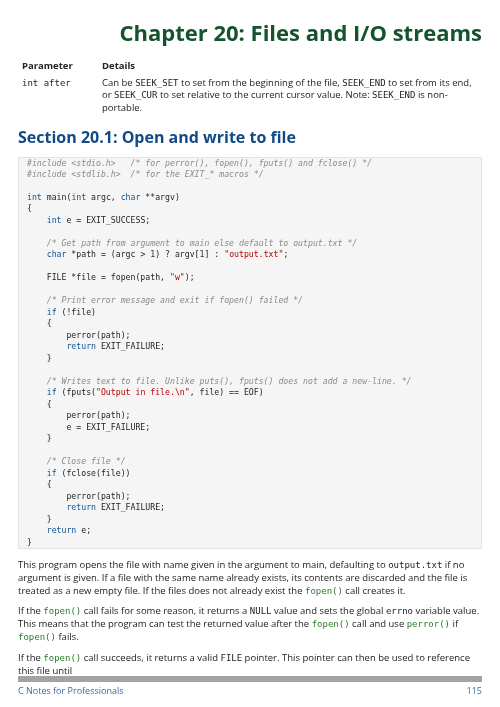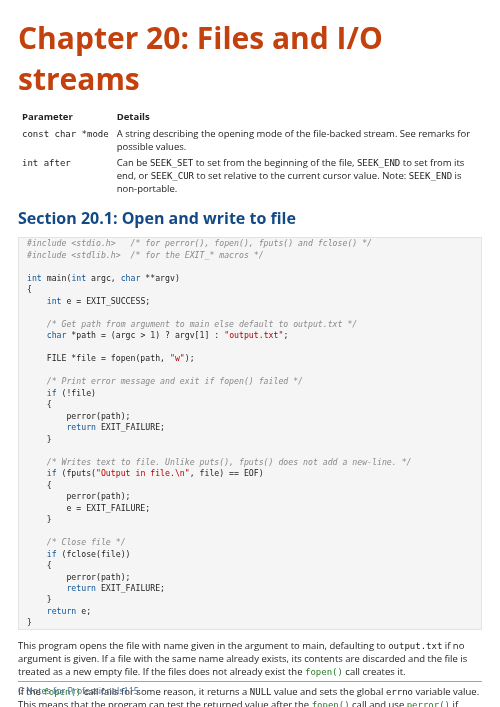--- a/index.html
+++ b/index.html
@@ -8,24 +8,25 @@
     font-size: 9.5px;
     color: #222;
     width: 500px;
     height: 707px;
     background: #fff;
     padding: 18px 18px 0 18px;
     position: relative;
     line-height: 1.35;
   }
   h1 {
-    color: #c2410c;
-    font-size: 30px;
+    color: #14532d;
+    font-size: 22px;
     font-weight: 700;
     margin-bottom: 10px;
+    text-align: right;
   }
   .param-table { width: 100%; border-collapse: collapse; margin-bottom: 10px; }
   .param-table th {
     font-weight: 700;
     text-align: left;
     font-size: 9.5px;
     padding: 2px 4px;
   }
   .param-table td {
     font-size: 9.5px;
@@ -60,42 +61,38 @@
     margin-bottom: 8px;
     line-height: 1.35;
   }
   p.body .mono { font-size: 9px; }
   .green { color: #2a7a2a; font-family: "Consolas","Menlo",monospace; font-size: 9px; }
   .footer {
     position: absolute;
     bottom: 10px;
     left: 18px;
     right: 18px;
-    border-top: 1px solid #a3a3a3;
+    border-top: 6px solid #a3a3a3;
     padding-top: 3px;
     font-size: 9px;
     color: #3b6aa0;
     display: flex;
-    justify-content: flex-start;
+    justify-content: space-between;
   }
 </style>
 </head>
 <body>
 
 <h1>Chapter 20: Files and I/O streams</h1>
 
 <table class="param-table">
   <tbody>
       <tr>
     <th class="param-col">Parameter</th>
     <th>Details</th>
-  </tr>
-  <tr>
-    <td class="param-col"><span class="mono">const char *mode</span></td>
-    <td>A string describing the opening mode of the file-backed stream. See remarks for possible values.</td>
   </tr>
   <tr>
     <td class="param-col"><span class="mono">int after</span></td>
     <td>
       <span>Can be </span><span class="mono">SEEK_SET</span><span> to set from the beginning of the file, </span><span class="mono">SEEK_END</span><span> to set from its end, or </span><span class="mono">SEEK_CUR</span><span> to set relative to the current cursor value. Note: </span><span class="mono">SEEK_END</span><span> is non-portable.</span>
     </td>
   </tr>
 </tbody>
   </table>
 

